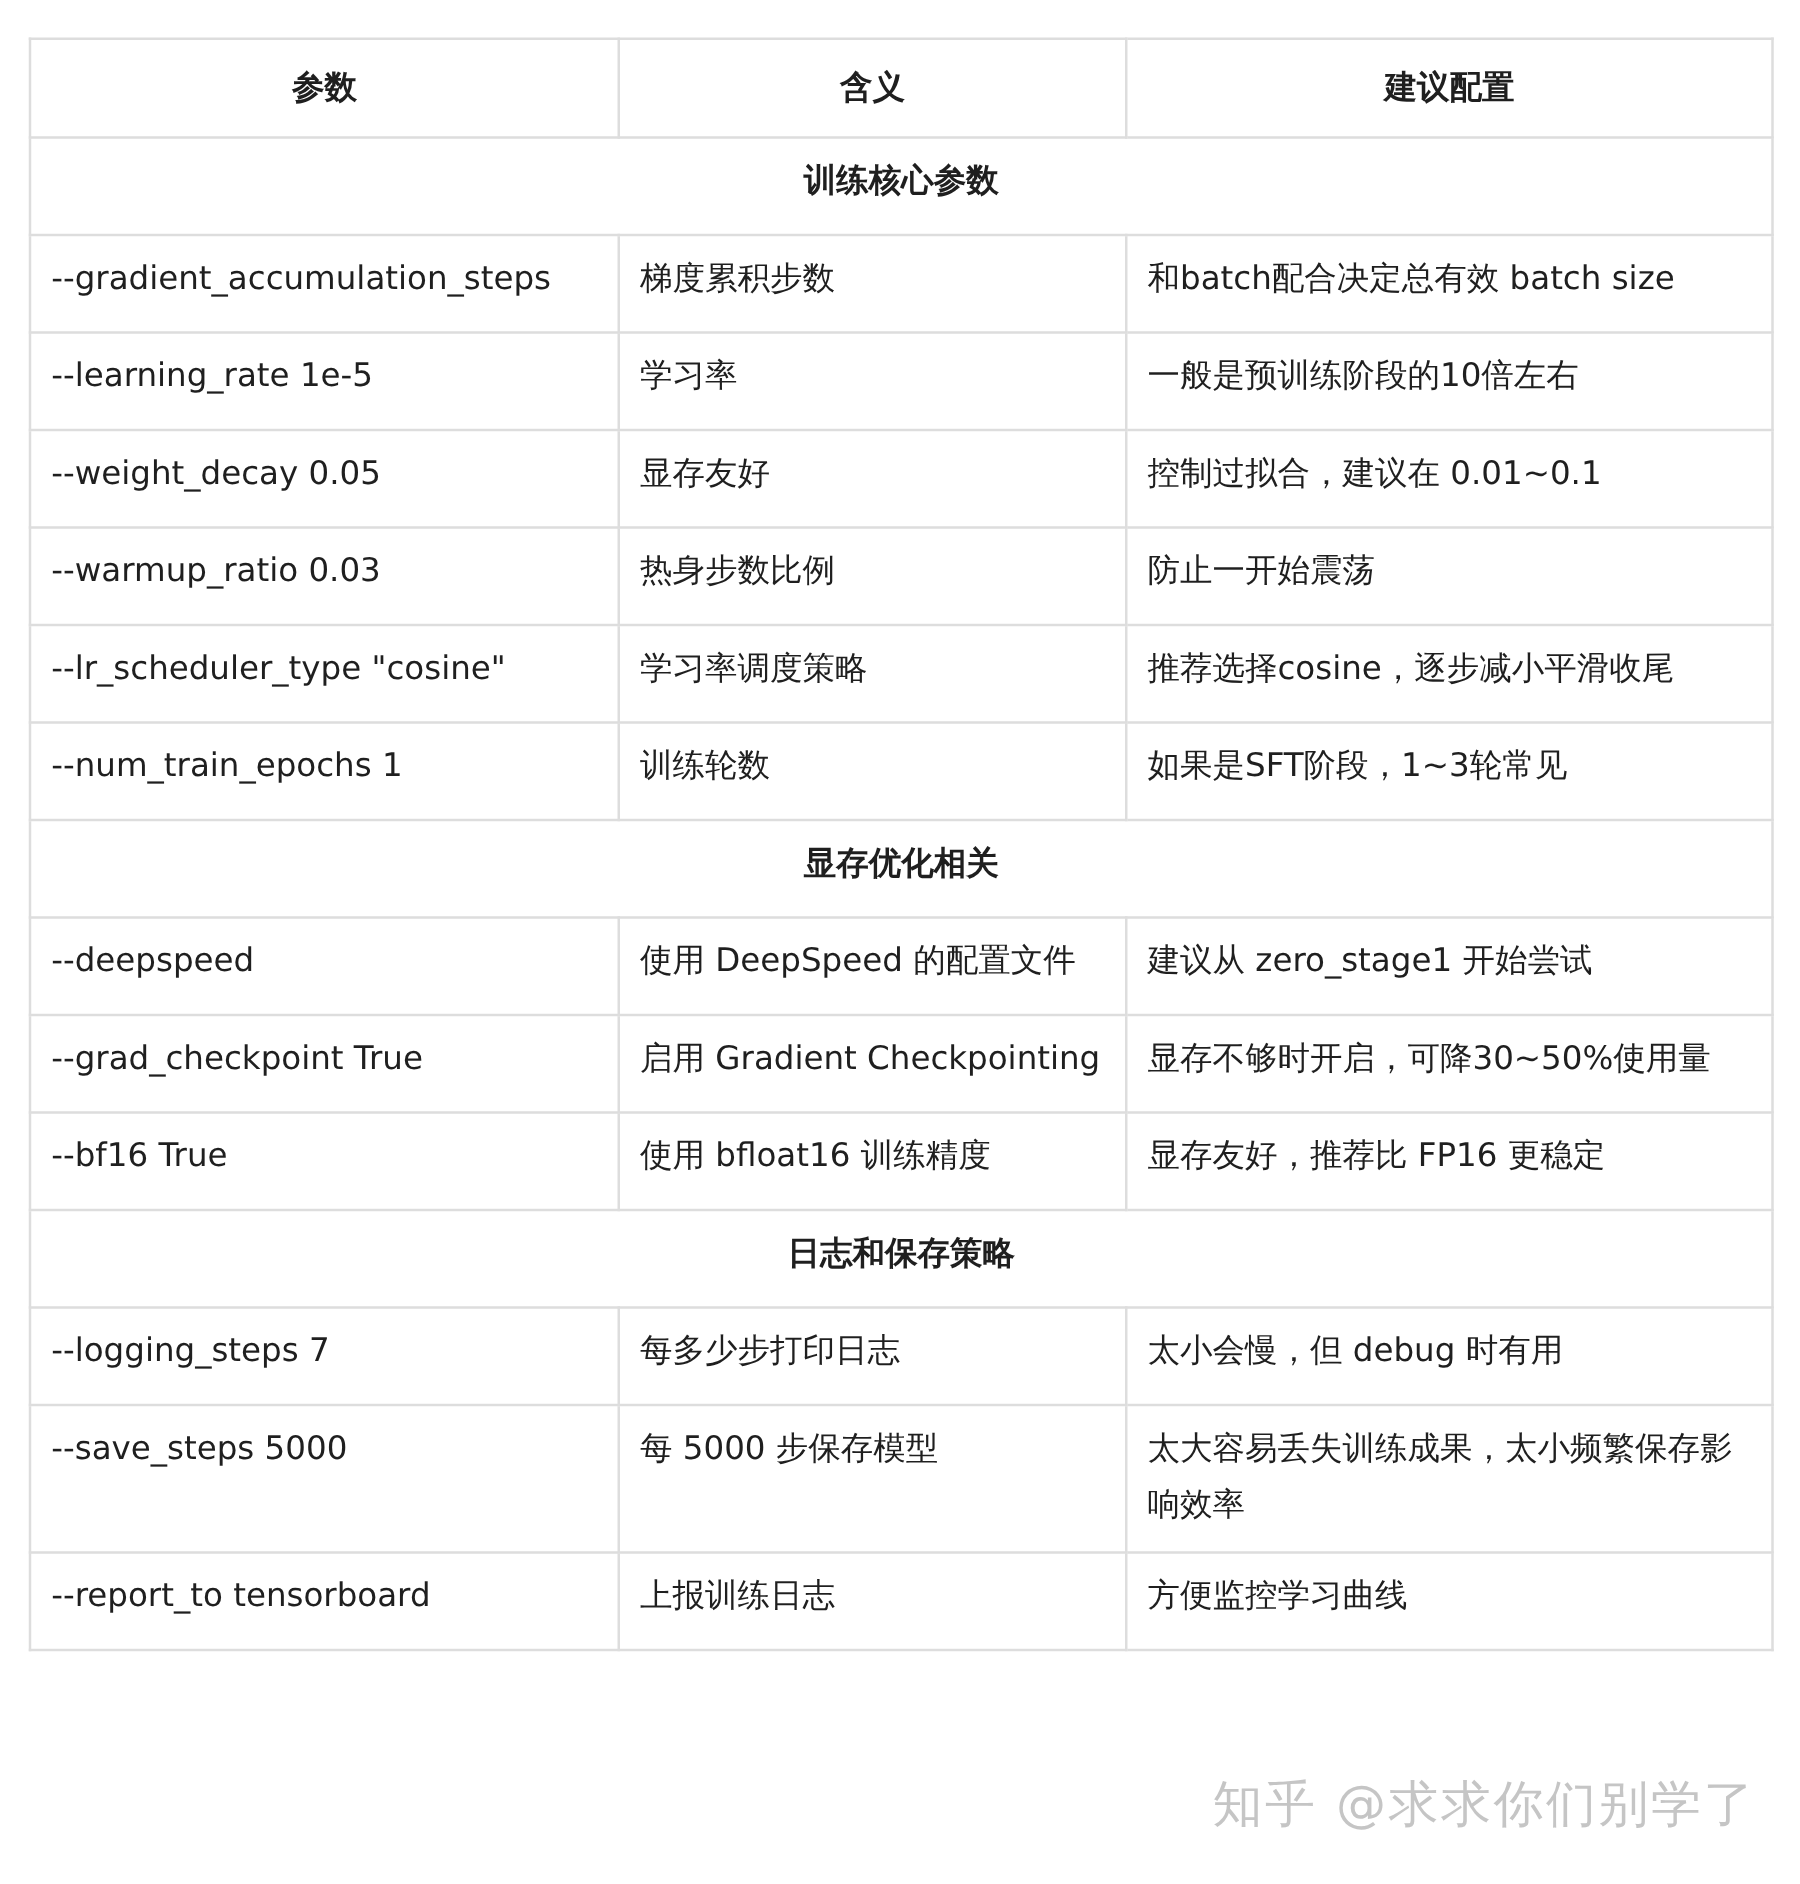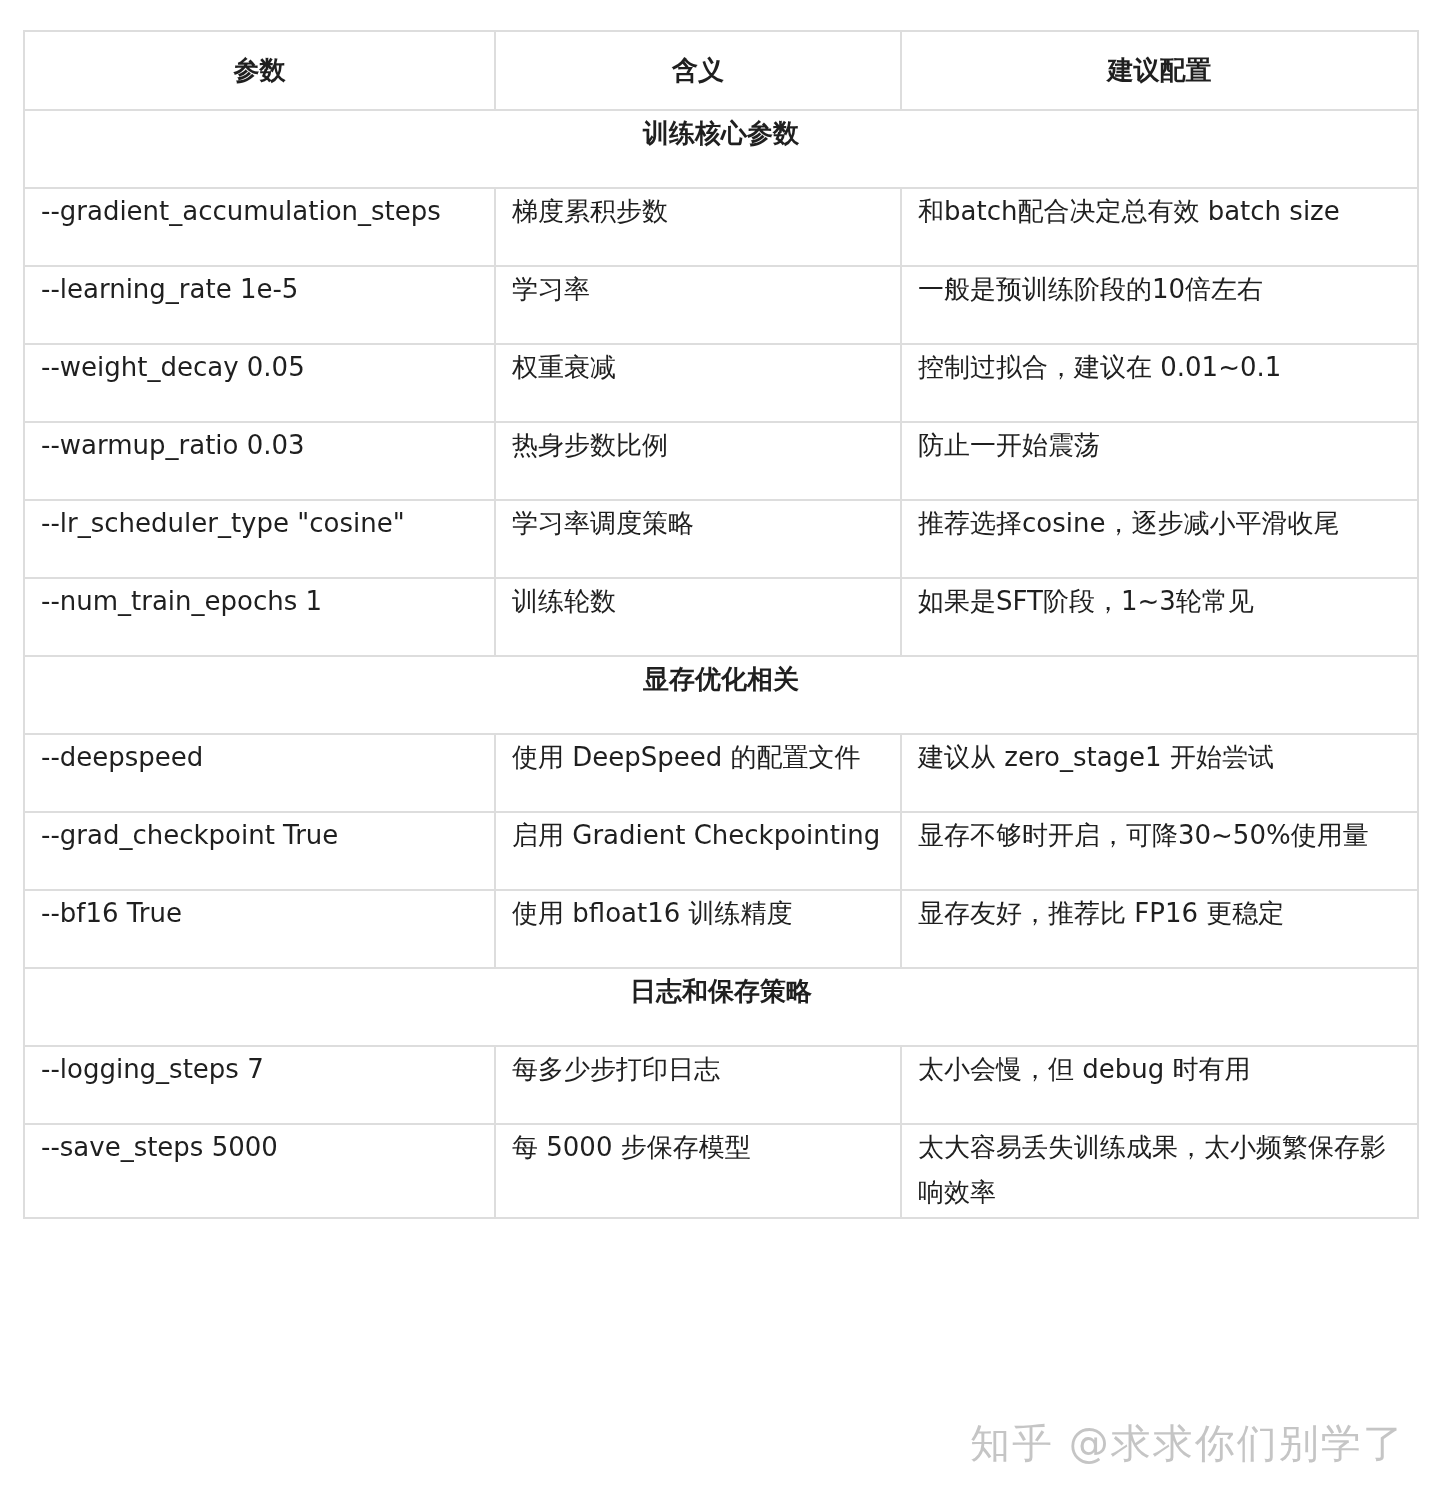--- a/index.html
+++ b/index.html
@@ -2,21 +2,21 @@
 <html><head>
 <meta charset="utf-8">
 <style>
   html, body { margin: 0; padding: 0; background: #ffffff; }
   body { width: 1440px; height: 1507px; position: relative; overflow: hidden;
          font-family: "DejaVu Sans", "Liberation Sans", sans-serif; color: #1f1f1f; }
   table { position: absolute; left: 23px; top: 30px; width: 1394px;
           border-collapse: collapse; table-layout: fixed; }
   col.c1 { width: 471px; } col.c2 { width: 406px; } col.c3 { width: 517px; }
   td, th { border: 2px solid #dddddd; font-size: 26px; line-height: 45px;
-           padding: 0 16px; vertical-align: top; text-align: left; font-weight: normal; }
+           padding: 12px 16px; vertical-align: top; text-align: left; font-weight: normal; }
   tr { height: 78px; }
   th { text-align: center; font-weight: bold; padding: 16px 16px; }
   td.section { text-align: center; font-weight: bold; }
   td.tall { height: 92px; }
   .wm { position: absolute; left: 970px; top: 1416px; font-size: 40px;
         color: rgba(150,150,150,0.55); letter-spacing: 2px; pointer-events: none; }
 </style>
 </head>
 <body>
 
@@ -42,21 +42,21 @@
         <td>梯度累积步数</td>
         <td>和batch配合决定总有效 batch size</td>
       </tr>
     <tr>
         <td>--learning_rate 1e-5</td>
         <td>学习率</td>
         <td>一般是预训练阶段的10倍左右</td>
       </tr>
     <tr>
         <td>--weight_decay 0.05</td>
-        <td>权重衰减</td>
+        <td>显存友好</td>
         <td>控制过拟合，建议在 0.01~0.1</td>
       </tr>
     <tr>
         <td>--warmup_ratio 0.03</td>
         <td>热身步数比例</td>
         <td>防止一开始震荡</td>
       </tr>
     <tr>
         <td>--lr_scheduler_type "cosine"</td>
         <td>学习率调度策略</td>
@@ -93,16 +93,21 @@
     <tr>
         <td>--logging_steps 7</td>
         <td>每多少步打印日志</td>
         <td>太小会慢，但 debug 时有用</td>
       </tr>
     <tr>
         <td class="tall">--save_steps 5000</td>
         <td>每 5000 步保存模型</td>
         <td>太大容易丢失训练成果，太小频繁保存影响效率</td>
       </tr>
+    <tr>
+        <td>--report_to tensorboard</td>
+        <td>上报训练日志</td>
+        <td>方便监控学习曲线</td>
+      </tr>
   </tbody>
 </table>
 
 <div class="wm">知乎 @求求你们别学了</div>
 
 </body></html>

